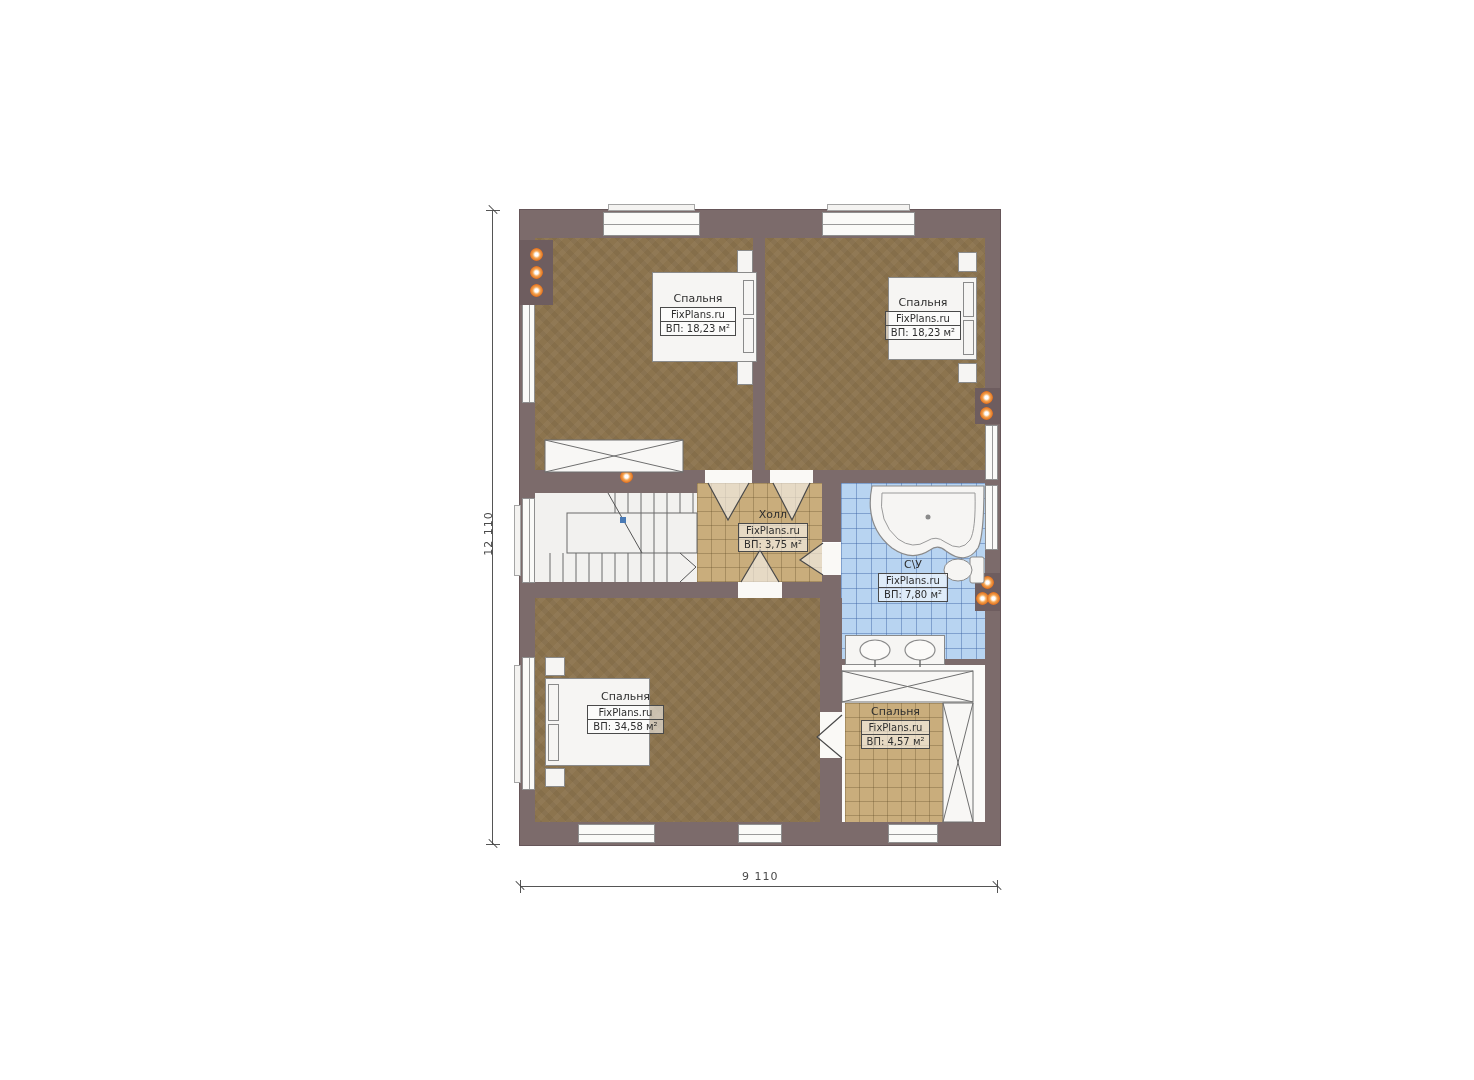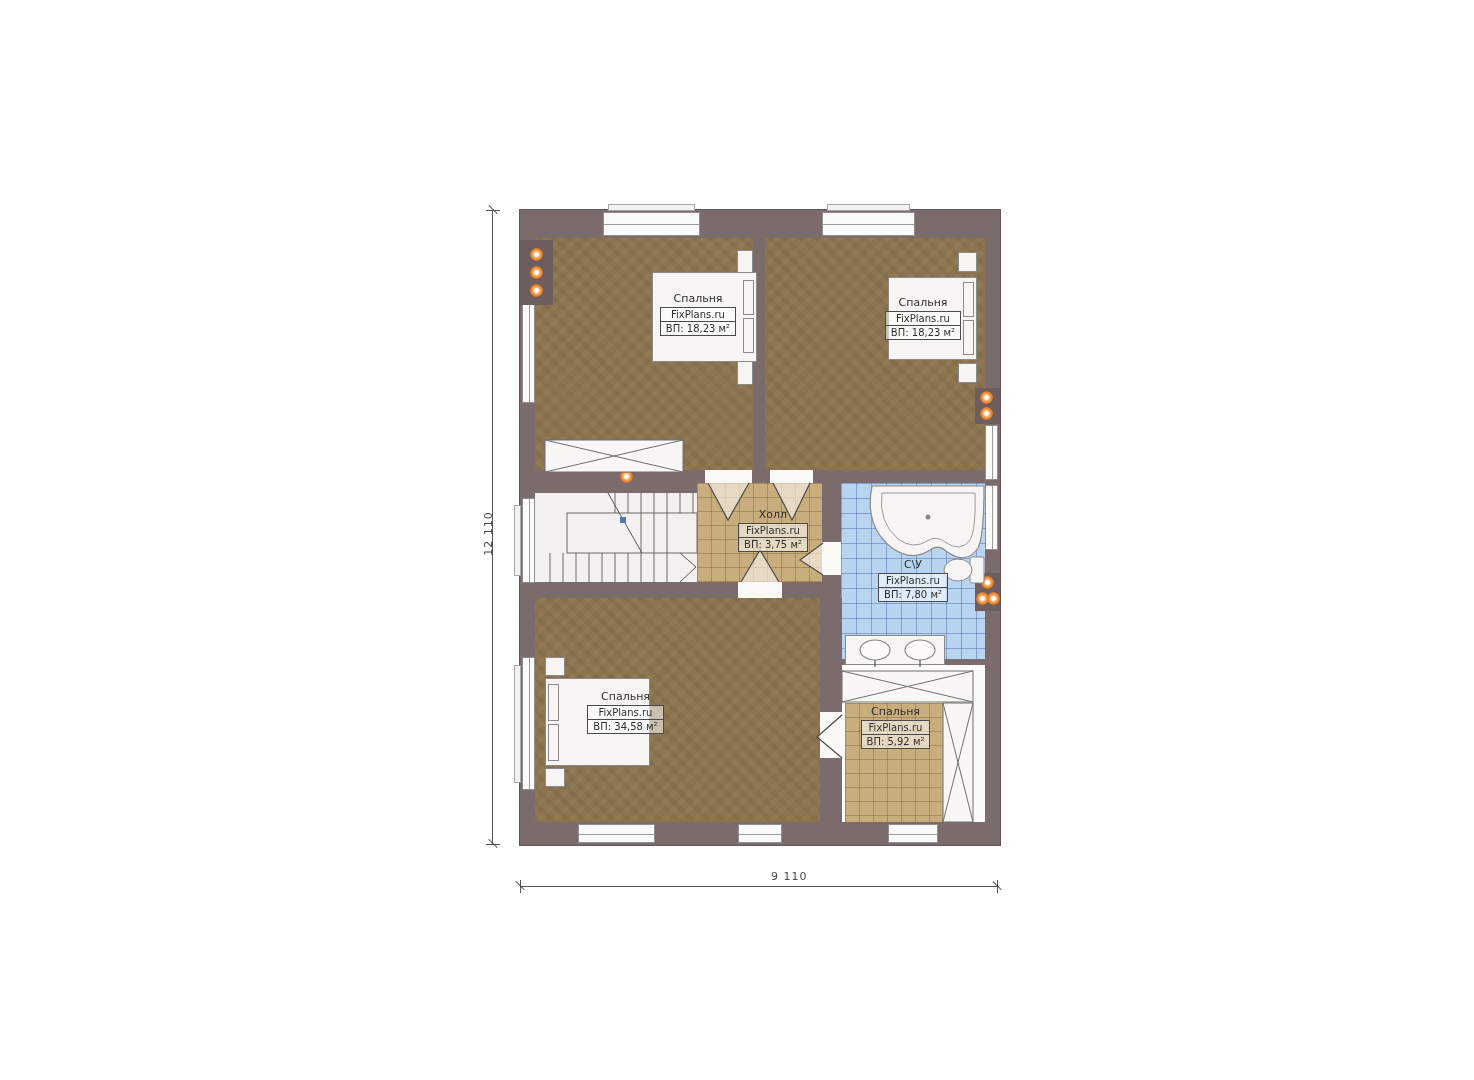--- a/index.html
+++ b/index.html
@@ -240,34 +240,34 @@
     <div class="label-box">
       <div class="row">FixPlans.ru</div>
       <div class="row">ВП: 34,58 м²</div>
     </div>
   </div>
 
   <div class="room-label" style="left:328px;top:495px;width:95px;">
     <div class="room-name">Спальня</div>
     <div class="label-box">
       <div class="row">FixPlans.ru</div>
-      <div class="row">ВП: 5,92 м²</div>
+      <div class="row">ВП: 4,57 м²</div>
     </div>
   </div>
 </div>
 
 <div>
   <div class="dim-line" style="left:492px;top:210px;width:1px;height:635px;"></div>
   <div class="dim-line" style="left:486px;top:210px;width:14px;height:1px;"></div>
   <div class="dim-line" style="left:486px;top:844px;width:14px;height:1px;"></div>
   <div class="tick" style="left:487px;top:209px;"></div>
   <div class="tick" style="left:487px;top:843px;"></div>
   <div class="dim-text" style="left:466px;top:527px;transform:rotate(-90deg);transform-origin:center;">12 110</div>
 </div>
 
 <div>
   <div class="dim-line" style="left:520px;top:886px;width:478px;height:1px;"></div>
   <div class="dim-line" style="left:520px;top:880px;width:1px;height:13px;"></div>
   <div class="dim-line" style="left:997px;top:880px;width:1px;height:13px;"></div>
   <div class="tick" style="left:514px;top:885px;"></div>
   <div class="tick" style="left:991px;top:885px;"></div>
-  <div class="dim-text" style="left:742px;top:870px;margin-left:29px;">9 110</div>
+  <div class="dim-text" style="left:742px;top:870px;">9 110</div>
 </div>
 
 </body></html>

